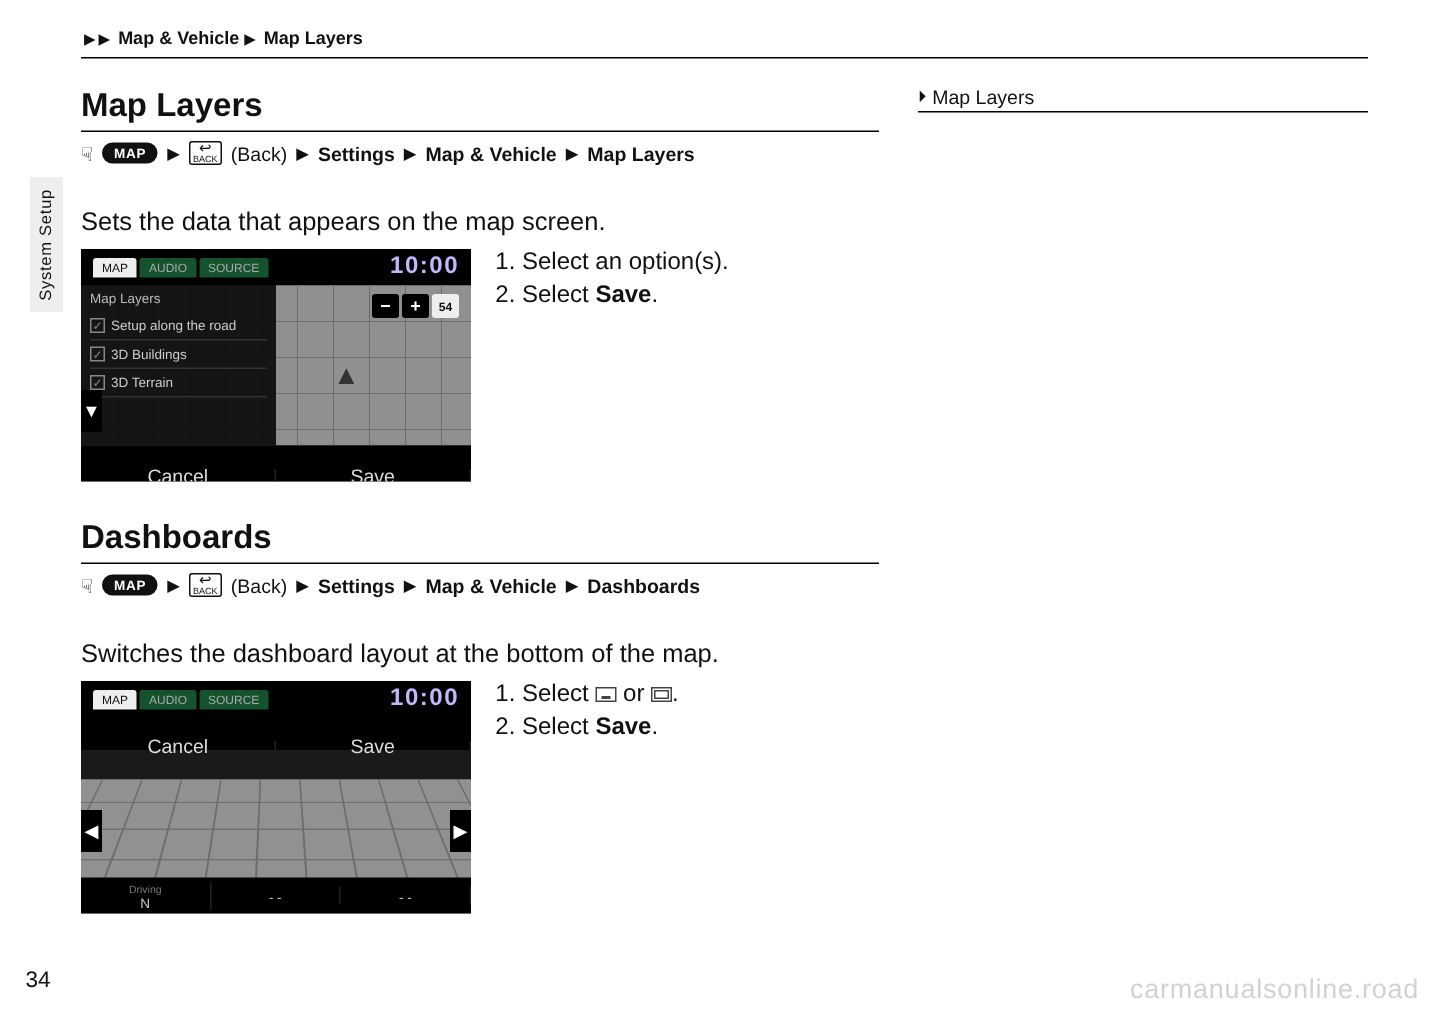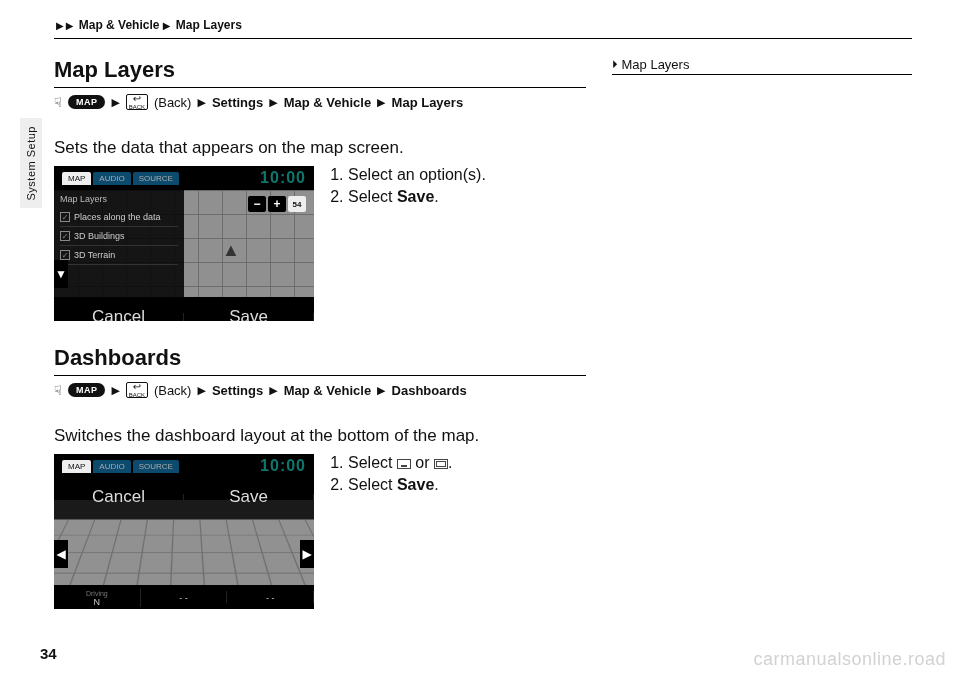--- a/index.html
+++ b/index.html
@@ -21,37 +21,37 @@
   .path-line .tri { font-size: 11px; }
   .map-btn { display: inline-block; background: #111; color: #fff; font-size: 9px; font-weight: 700; padding: 2px 8px; border-radius: 8px; letter-spacing: .5px; }
   .back-icon { display: inline-flex; align-items: center; justify-content: center; width: 22px; height: 16px; border: 1.5px solid #111; border-radius: 2px; font-size: 8px; position: relative; }
   .back-icon::before { content: "↩"; position: absolute; top: -2px; font-size: 10px; }
   .back-icon-text { font-size: 6px; position: absolute; bottom: -1px; }
   .desc { font-size: 17px; margin: 2px 0 8px 0; }
   .row2 { display: flex; gap: 16px; align-items: flex-start; }
   .shot { width: 260px; height: 155px; background: #1a1a1a; position: relative; color: #ddd; font-size: 10px; overflow: hidden; }
   .shot-top { height: 24px; background: #000; display: flex; align-items: center; justify-content: space-between; padding: 0 8px; }
   .tabs { display: flex; gap: 2px; }
-  .tab { font-size: 8px; padding: 2px 6px; background: #0c4a6e; color: #aaa; border-radius: 2px 2px 0 0; }
+  .tab { font-size: 8px; padding: 2px 6px; background: #14532d; color: #aaa; border-radius: 2px 2px 0 0; }
   .tab.on { background: #eee; color: #111; }
-  .clock { font-weight: 700; font-size: 16px; color: #0f766e; letter-spacing: 1px; }
+  .clock { font-weight: 700; font-size: 16px; color: #c4b5fd; letter-spacing: 1px; }
   .shot-body { position: absolute; top: 24px; bottom: 24px; left: 0; right: 0; }
   .grid-bg { position: absolute; inset: 0; background:
      linear-gradient(#888 1px, transparent 1px) 0 0/24px 24px,
      linear-gradient(90deg,#888 1px, transparent 1px) 0 0/24px 24px,
      #b8b8b8; opacity: .75; }
   .layers-panel { position: absolute; left: 0; top: 0; bottom: 0; width: 130px; background: rgba(0,0,0,.85); padding: 4px 6px; }
   .lp-title { font-size: 9px; color: #bbb; margin-bottom: 4px; }
   .lp-item { display: flex; align-items: center; gap: 4px; font-size: 9px; color: #ccc; padding: 4px 0; border-bottom: 1px solid #333; }
   .chk { width: 10px; height: 10px; border: 1px solid #888; display: inline-flex; align-items: center; justify-content: center; font-size: 8px; color: #888; }
   .zoom { position: absolute; right: 8px; top: 6px; display: flex; gap: 2px; }
   .zb { width: 18px; height: 16px; background: #000; color: #fff; font-weight: 700; display: flex; align-items: center; justify-content: center; border-radius: 2px; font-size: 12px; }
   .arrow-cursor { position: absolute; left: 168px; top: 50px; font-size: 18px; color: #333; }
   .shot-bot { position: absolute; left: 0; right: 0; bottom: 0; height: 24px; display: flex; background: #000; }
-  .bot-btn { flex: 1; display: flex; align-items: center; justify-content: center; font-size: 17px; color: #ddd; border-right: 1px solid #222; margin-top: 16px; }
+  .bot-btn { flex: 1; display: flex; align-items: center; justify-content: center; font-size: 13px; color: #ddd; border-right: 1px solid #222; margin-top: 16px; }
   .side-arrow { position: absolute; width: 14px; height: 28px; background: #000; color: #fff; display: flex; align-items: center; justify-content: center; font-size: 12px; }
   .sa-left { left: 0; top: 70px; }
   
   .shot2-body-top { position: absolute; top: 24px; left: 0; right: 0; height: 22px; background: #000; display: flex; }
   .shot2-map { position: absolute; top: 46px; left: 0; right: 0; bottom: 24px; }
   .dash-bar { position: absolute; left: 0; right: 0; bottom: 0; height: 24px; background: #000; display: flex; align-items: center; }
   .dash-seg { flex: 1; text-align: center; font-size: 9px; color: #ccc; border-right: 1px solid #222; padding-top: 2px; }
   .dash-seg small { display: block; font-size: 7px; color: #777; }
   .sa-r { right: 0; top: 80px; }
   .sa-l { left: 0; top: 80px; }
@@ -61,21 +61,21 @@
   .steps b { font-weight: 700; }
   .dash-icon { display:inline-block; width:14px; height:10px; border:1.5px solid #444; position:relative; vertical-align:middle; }
   .dash-icon.a::after { content:""; position:absolute; left:3px; right:3px; bottom:1px; height:2px; background:#444; }
   .dash-icon.b::before { content:""; position:absolute; inset:1px; border:1px solid #444; }
 
   .rcol-head { font-size: 13px; display:flex; align-items:center; gap:4px; padding-bottom:2px; }
   .rcol-head .dtri { font-size: 11px; }
   .rcol hr { margin-bottom: 6px; }
   .rcol-body { font-size: 13px; line-height: 1.4; padding-left: 10px; }
 
-  .page-num { position: absolute; left: 40px; bottom: 16px; font-size: 15px; font-weight: 700; }
+  .page-num { position: absolute; left: 17px; bottom: 16px; font-size: 15px; font-weight: 400; }
   .wm { position: absolute; right: 14px; bottom: 8px; font-size: 18px; color: #d2d2d2; letter-spacing: .5px; font-weight: 400; }
   .shadow { position:absolute; left:0; right:0; bottom:0; height:28px; background:linear-gradient(transparent,#e6e6e6 70%); z-index:-1;}
 </style>
 </head>
 <body>
 
 <div class="page">
   <div class="side-tab">
       <span>System Setup</span>
     </div>
@@ -120,21 +120,21 @@
               <span class="tab">SOURCE</span>
             </div>
             <span class="clock">10:00</span>
           </div>
           <div class="shot-body">
             <div class="grid-bg"></div>
             <div class="layers-panel">
               <div class="lp-title">Map Layers</div>
               <div class="lp-item">
                   <span class="chk">✓</span>
-                  <span>Places along the data</span>
+                  <span>Setup along the road</span>
                 </div>
               <div class="lp-item">
                   <span class="chk">✓</span>
                   <span>3D Buildings</span>
                 </div>
               <div class="lp-item">
                   <span class="chk">✓</span>
                   <span>3D Terrain</span>
                 </div>
             </div>

